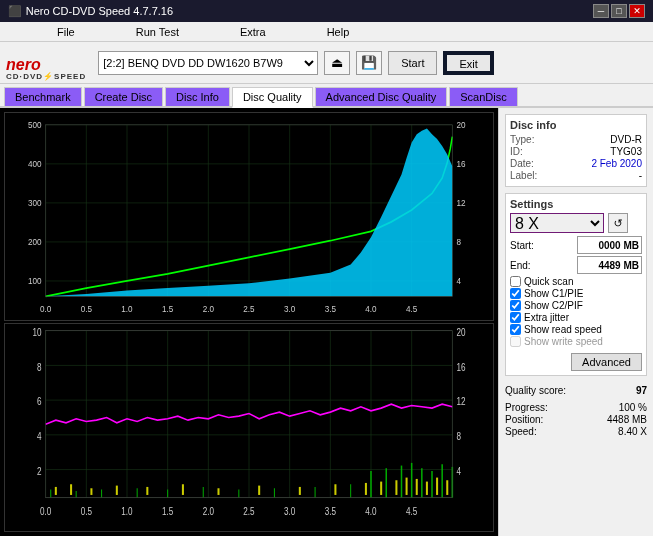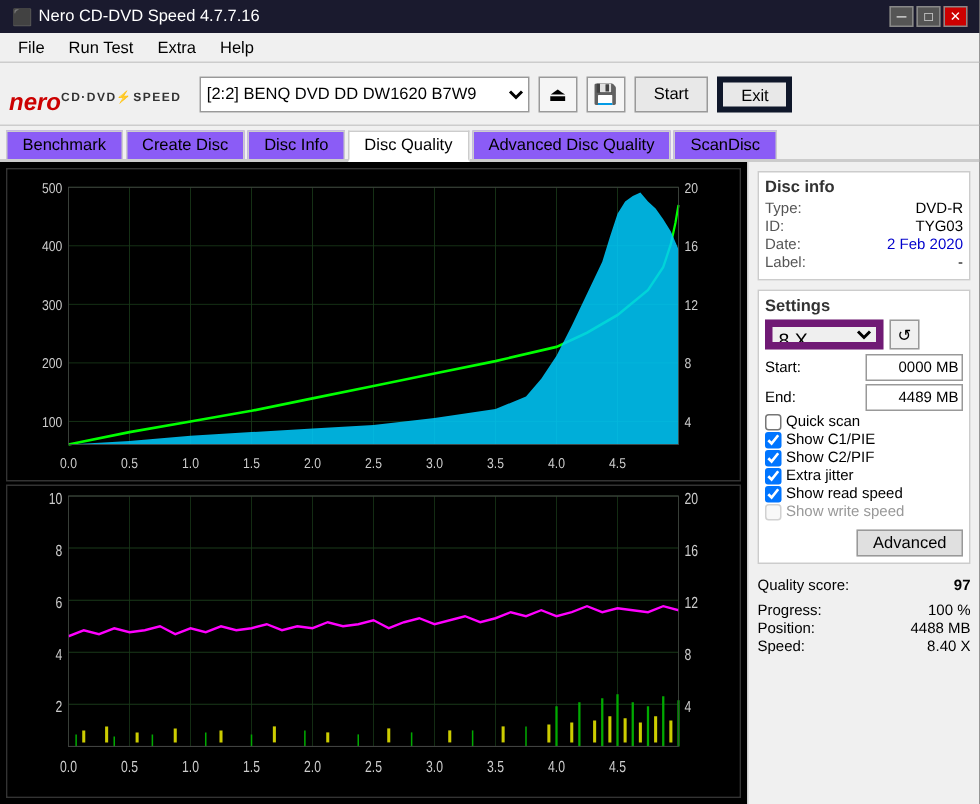--- a/index.html
+++ b/index.html
@@ -7,25 +7,25 @@
     
     
     .titlebar { background: #1a1a2e; color: white; height: 22px; display: flex; align-items: center; justify-content: space-between; padding: 0 8px; font-size: 11px; }
     .titlebar-title { display: flex; align-items: center; gap: 4px; }
     .titlebar-controls { display: flex; gap: 2px; }
     .titlebar-btn { width: 16px; height: 14px; background: #555; border: 1px solid #888; color: white; font-size: 9px; display: flex; align-items: center; justify-content: center; cursor: pointer; }
     .titlebar-btn.close { background: #c00; }
 
     
     .menubar { background: #f0f0f0; height: 20px; display: flex; align-items: center; border-bottom: 1px solid #ccc; padding: 0 4px; }
-    .menu-item { padding: 2px 8px; font-size: 11px; cursor: pointer; }
+    .menu-item { padding: 2px 8px; font-size: 11px; cursor: pointer; margin-left: 45px; }
 
     
     .toolbar { background: #f0f0f0; height: 42px; display: flex; align-items: center; padding: 2px 6px; gap: 6px; border-bottom: 1px solid #ccc; }
-    .nero-logo { display: flex; flex-direction: row; align-items: flex-start; margin-right: 6px; margin-top: 12px; }
+    .nero-logo { display: flex; flex-direction: column; align-items: flex-start; margin-right: 6px; margin-top: 12px; }
     .nero-text { color: #cc0000; font-size: 16px; font-weight: bold; font-style: italic; line-height: 1; }
     .cd-dvd-text { color: #333; font-size: 8px; font-weight: bold; letter-spacing: 1px; line-height: 1; }
     .drive-select { width: 220px; height: 24px; font-size: 11px; border: 1px solid #999; background: white; }
     .toolbar-icon-btn { width: 26px; height: 24px; border: 1px solid #999; background: #f5f5f5; display: flex; align-items: center; justify-content: center; cursor: pointer; font-size: 13px; }
     .start-btn { background: #e8e8e8; border: 1px solid #999; padding: 3px 12px; font-size: 11px; cursor: pointer; height: 24px; }
     .exit-btn { background: #e8e8e8; border: 4px solid #0f172a; padding: 3px 12px; font-size: 11px; cursor: pointer; height: 24px; }
 
     
     .tabs { background: #f0f0f0; height: 24px; display: flex; align-items: flex-end; padding: 0 4px; border-bottom: 2px solid #ccc; }
     .tab { padding: 3px 10px; font-size: 11px; border: 1px solid #ccc; border-bottom: none; background: #8b5cf6; cursor: pointer; margin-right: 2px; }
@@ -46,24 +46,24 @@
     
     .disc-info-section { border: 1px solid #ccc; background: white; padding: 4px; margin-bottom: 3px; }
     .section-label { font-weight: bold; font-size: 11px; margin-bottom: 3px; color: #333; }
     .info-row { display: flex; justify-content: space-between; font-size: 10px; margin-bottom: 1px; }
     .info-label { color: #555; }
     .info-value { color: #000; font-weight: 500; }
     .info-value.blue { color: #0000cc; }
     
     .settings-section { border: 1px solid #ccc; background: white; padding: 4px; margin-bottom: 3px; }
     .settings-row { display: flex; align-items: center; gap: 4px; margin-bottom: 3px; }
-    .speed-select { width: 79px; height: 20px; font-size: 13px; border: 5px solid #701a75; }
+    .speed-select { width: 94px; height: 20px; font-size: 16px; border: 1px solid #701a75; }
     .icon-btn-small { width: 20px; height: 20px; border: 1px solid #999; background: #f0f0f0; display: flex; align-items: center; justify-content: center; font-size: 11px; cursor: pointer; }
     
-    .mb-input { width: 65px; height: 18px; font-size: 10px; border: 1px solid #999; text-align: right; padding-right: 2px; }
+    .mb-input { width: 65px; height: 18px; font-size: 10px; border: 1px solid #999; text-align: right; padding-right: 2px; font-weight: bold; }
     .mb-row { display: flex; justify-content: space-between; align-items: center; font-size: 10px; margin-bottom: 2px; }
     
     .checkbox-row { display: flex; align-items: center; gap: 3px; font-size: 10px; margin-bottom: 1px; }
     .checkbox-row input[type="checkbox"] { width: 11px; height: 11px; }
     .checkbox-row.disabled { color: #999; }
     
     .advanced-btn { background: #e0e0e0; border: 1px solid #999; padding: 2px 10px; font-size: 11px; cursor: pointer; align-self: flex-end; margin-top: 2px; }
     
     .quality-score-row { display: flex; justify-content: space-between; font-size: 10px; margin-top: 3px; }
     .quality-value { font-weight: bold; color: #000; }

